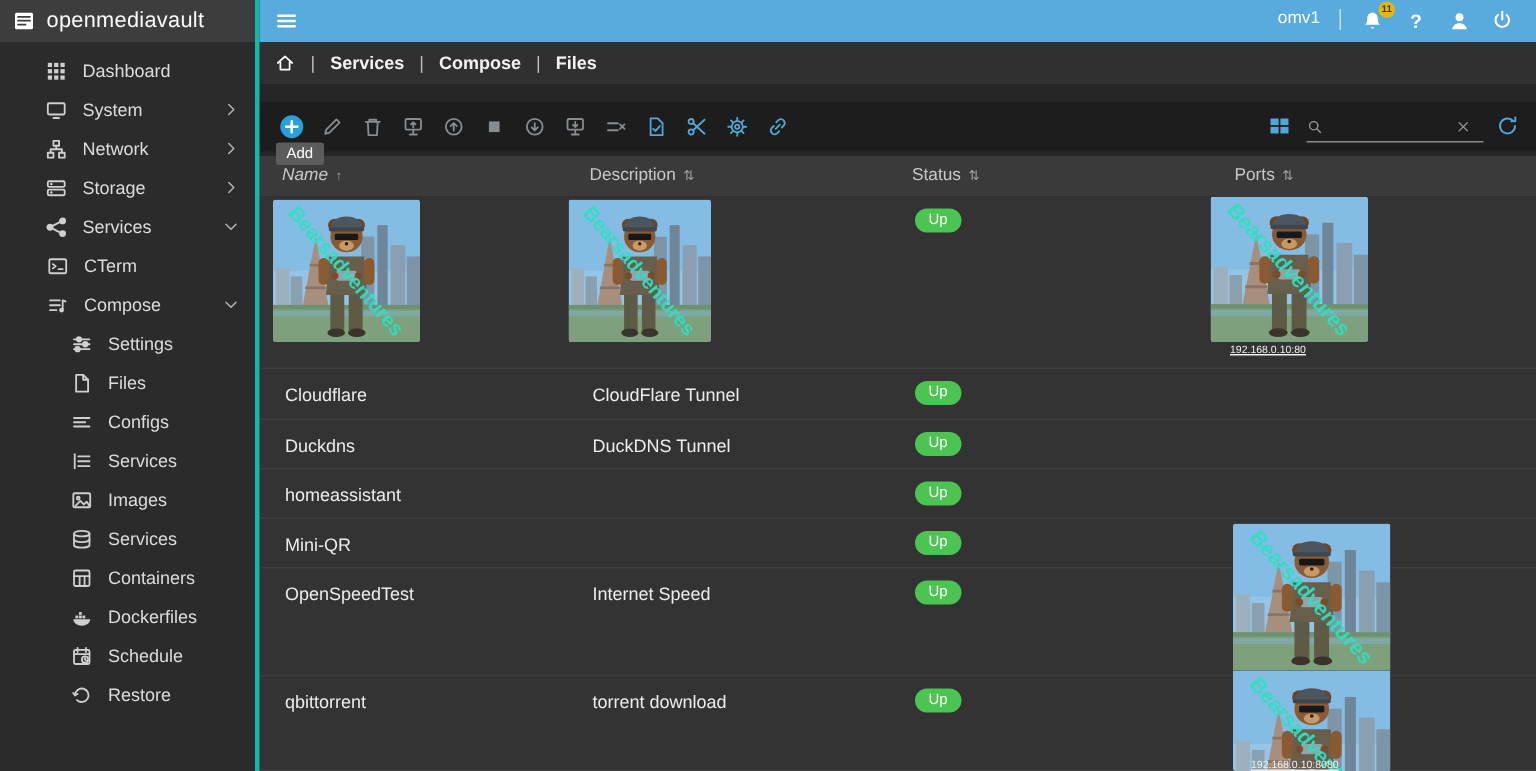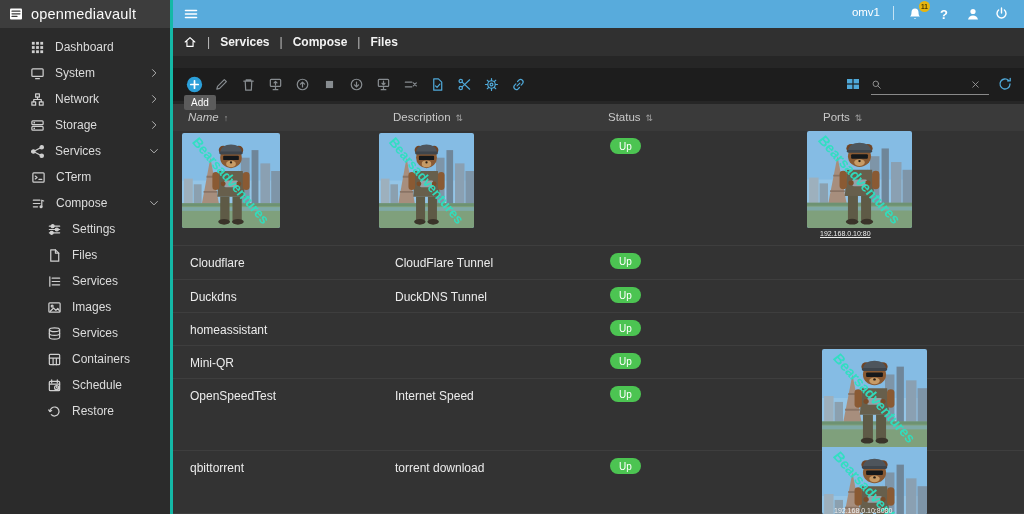--- a/index.html
+++ b/index.html
@@ -181,20 +181,28 @@
           <svg viewBox="0 0 16 16" width="15" height="15" fill="none" stroke="currentColor" stroke-width="1.3" stroke-linecap="round" stroke-linejoin="round">
             <path d="M4 2h5l3.5 3.5V14H4z"></path>
             <path d="M9 2v3.5h3.5"></path>
           </svg>
         </span>
         <span class="slabel">Files</span>
       </div>
       <div class="sitem l3">
         <span class="ic">
           <svg viewBox="0 0 16 16" width="15" height="15" fill="none" stroke="currentColor" stroke-width="1.3" stroke-linecap="round" stroke-linejoin="round">
+            <path d="M2.5 5h11M2.5 8h8M2.5 11h11"></path>
+          </svg>
+        </span>
+        <span class="slabel">Configs</span>
+      </div>
+      <div class="sitem l3">
+        <span class="ic">
+          <svg viewBox="0 0 16 16" width="15" height="15" fill="none" stroke="currentColor" stroke-width="1.3" stroke-linecap="round" stroke-linejoin="round">
             <path d="M3 3v10"></path>
             <path d="M5.5 4.5h8M5.5 8h8M5.5 11.5h8"></path>
           </svg>
         </span>
         <span class="slabel">Services</span>
       </div>
       <div class="sitem l3">
         <span class="ic">
           <svg viewBox="0 0 16 16" width="15" height="15" fill="none" stroke="currentColor" stroke-width="1.3" stroke-linecap="round" stroke-linejoin="round">
             <rect x="2" y="3" width="12" height="10" rx="1"></rect>
@@ -215,20 +223,34 @@
         <span class="slabel">Services</span>
       </div>
       <div class="sitem l3">
         <span class="ic">
           <svg viewBox="0 0 16 16" width="15" height="15" fill="none" stroke="currentColor" stroke-width="1.3" stroke-linecap="round" stroke-linejoin="round">
             <rect x="2.5" y="2.5" width="11" height="11" rx="1"></rect>
             <path d="M2.5 6.5h11M6.5 6.5v7M10 6.5v7"></path>
           </svg>
         </span>
         <span class="slabel">Containers</span>
+      </div>
+      <div class="sitem l3">
+        <span class="ic">
+          <svg viewBox="0 0 16 16" width="15" height="15" fill="none" stroke="currentColor" stroke-width="1.3" stroke-linecap="round" stroke-linejoin="round">
+            <path d="M2 9.5h12c-.3 2.8-2.7 4.5-6 4.5s-5.7-1.7-6-4.5z" fill="currentColor" stroke="none"></path>
+            <g fill="currentColor" stroke="none">
+              <rect x="3.5" y="6.8" width="2" height="2"></rect>
+              <rect x="6" y="6.8" width="2" height="2"></rect>
+              <rect x="8.5" y="6.8" width="2" height="2"></rect>
+              <rect x="6" y="4.3" width="2" height="2"></rect>
+            </g>
+          </svg>
+        </span>
+        <span class="slabel">Dockerfiles</span>
       </div>
       <div class="sitem l3">
         <span class="ic">
           <svg viewBox="0 0 16 16" width="15" height="15" fill="none" stroke="currentColor" stroke-width="1.3" stroke-linecap="round" stroke-linejoin="round">
             <rect x="2.5" y="3.5" width="11" height="10" rx="1"></rect>
             <path d="M5 2v3M11 2v3M2.5 6.5h11"></path>
             <circle cx="10.3" cy="10.3" r="2.2"></circle>
             <path d="M10.3 9.3v1l.8.5"></path>
           </svg>
         </span>

